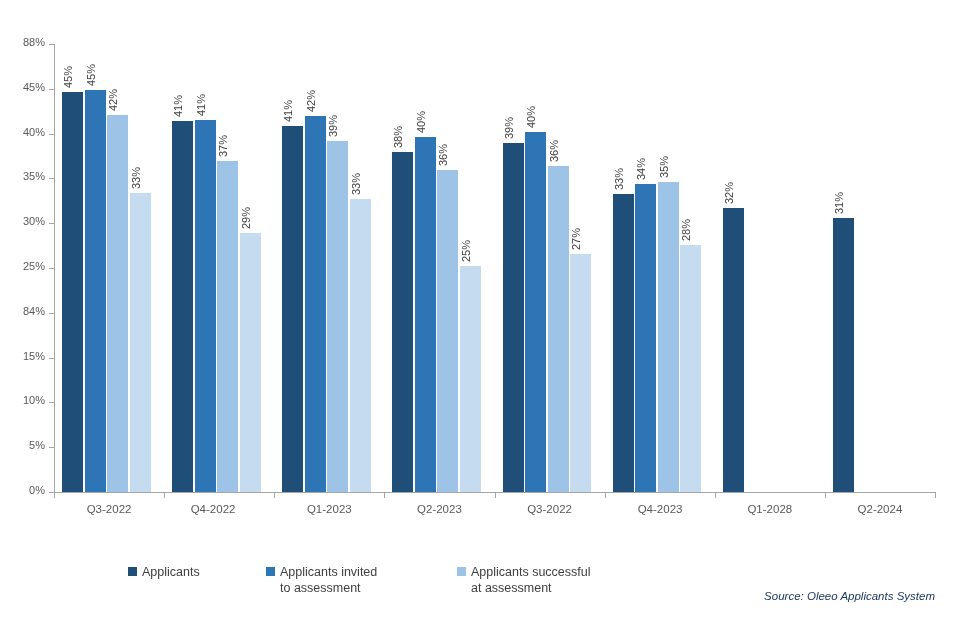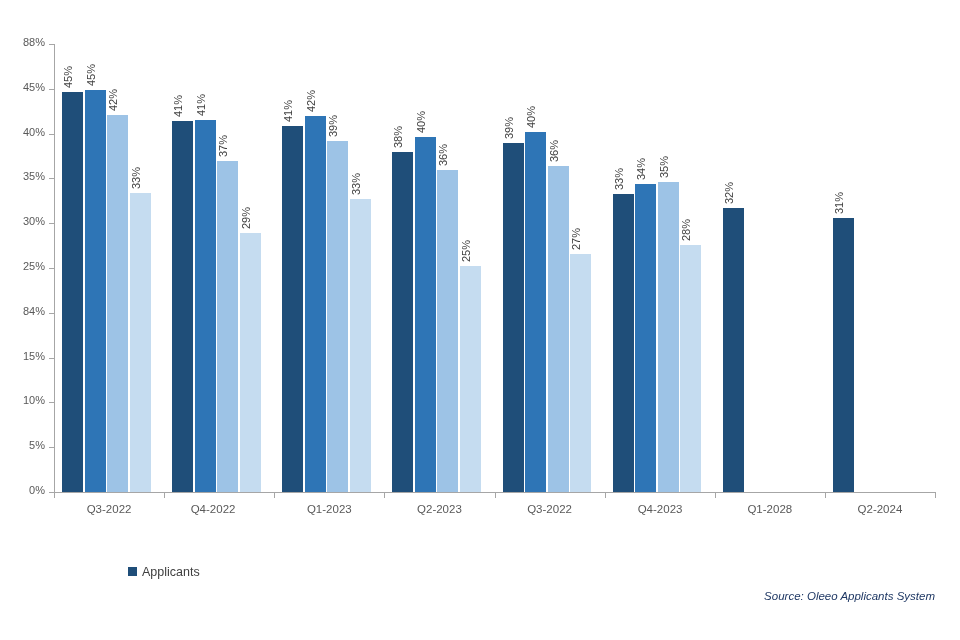--- a/index.html
+++ b/index.html
@@ -249,17 +249,27 @@
       <div class="xcat-label" style="left: 605px; width: 110.125px;">Q4-2023</div>
       <div class="xcat-label" style="left: 714.75px; width: 110.125px;">Q1-2028</div>
       <div class="xcat-label" style="left: 824.875px; width: 110.125px;">Q2-2024</div>
     </div>
 
   <div id="legend">
       <div class="legend-item" style="left: 128px; top: 0px;">
         <span class="legend-swatch" style="background: rgb(31, 78, 121);"></span>
         <span class="legend-text">Applicants</span>
       </div>
+      <div class="legend-item" style="left: 266px; top: 0px;">
+        <span class="legend-swatch" style="background: rgb(46, 117, 182);"></span>
+        <span class="legend-text">Applicants invited
+to assessment</span>
+      </div>
+      <div class="legend-item" style="left: 457px; top: 0px;">
+        <span class="legend-swatch" style="background: rgb(157, 195, 230);"></span>
+        <span class="legend-text">Applicants successful
+at assessment</span>
+      </div>
     </div>
 
   <div id="source">Source: Oleeo Applicants  System</div>
 
 </div>
 
 </body></html>

